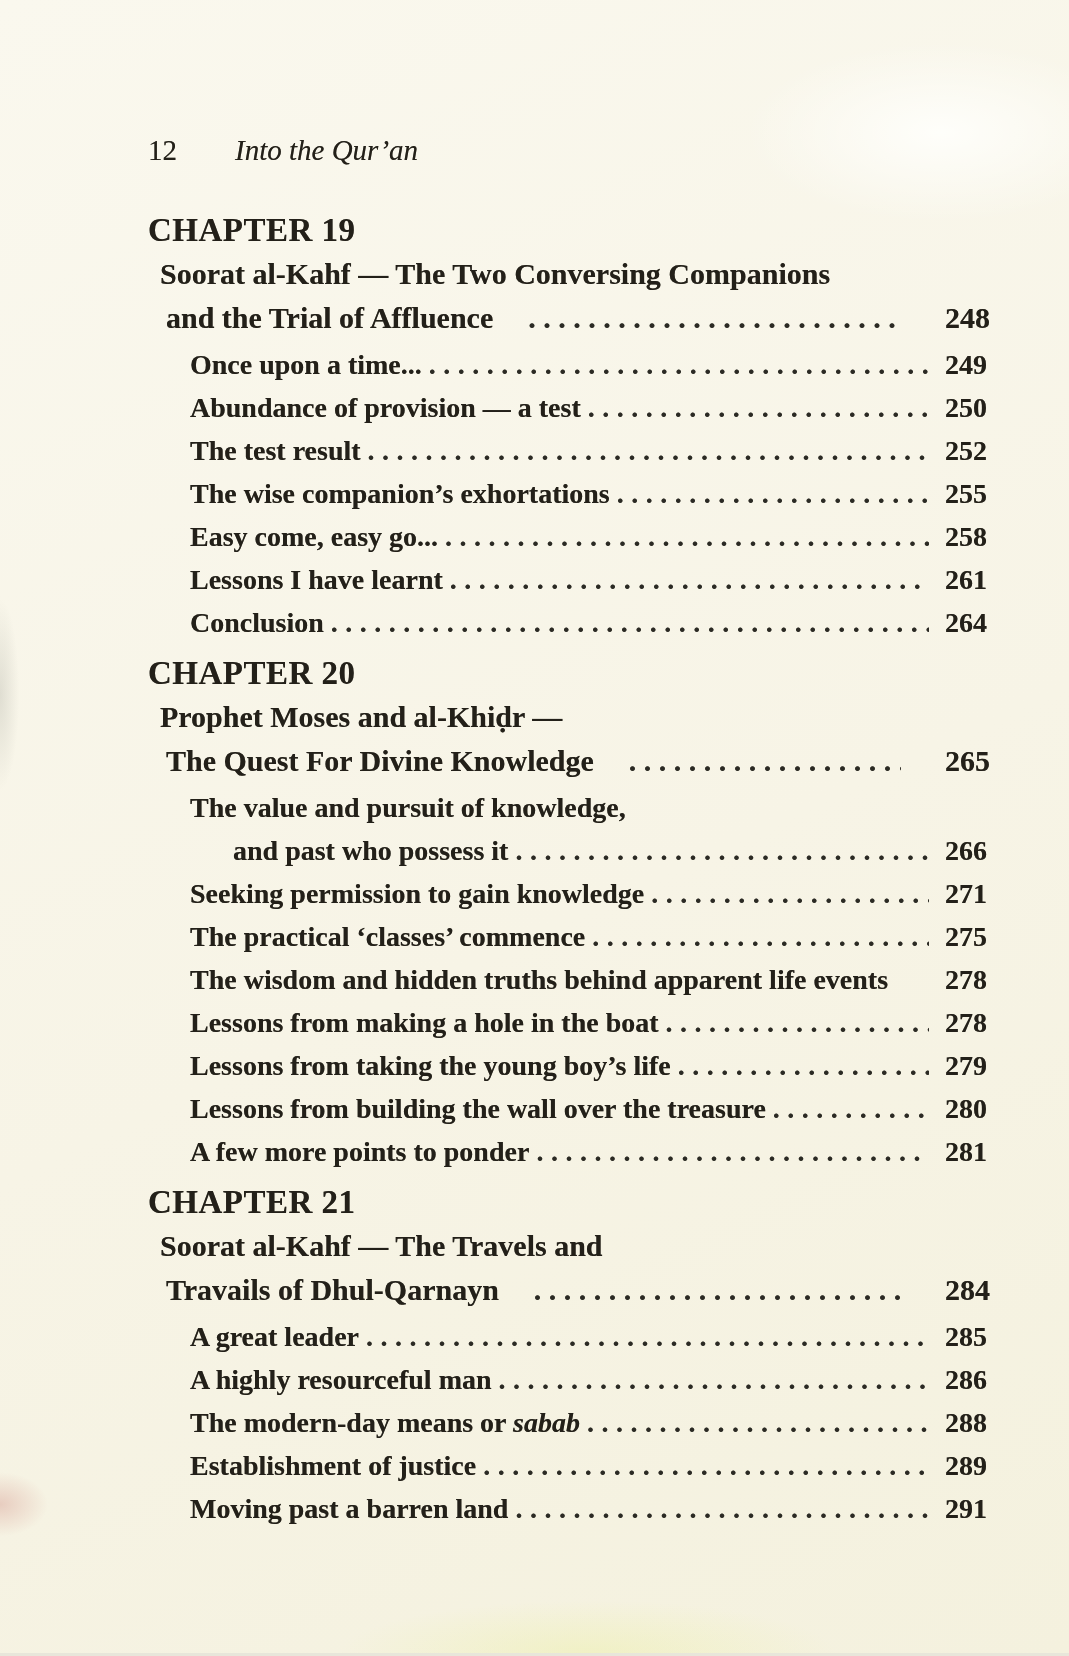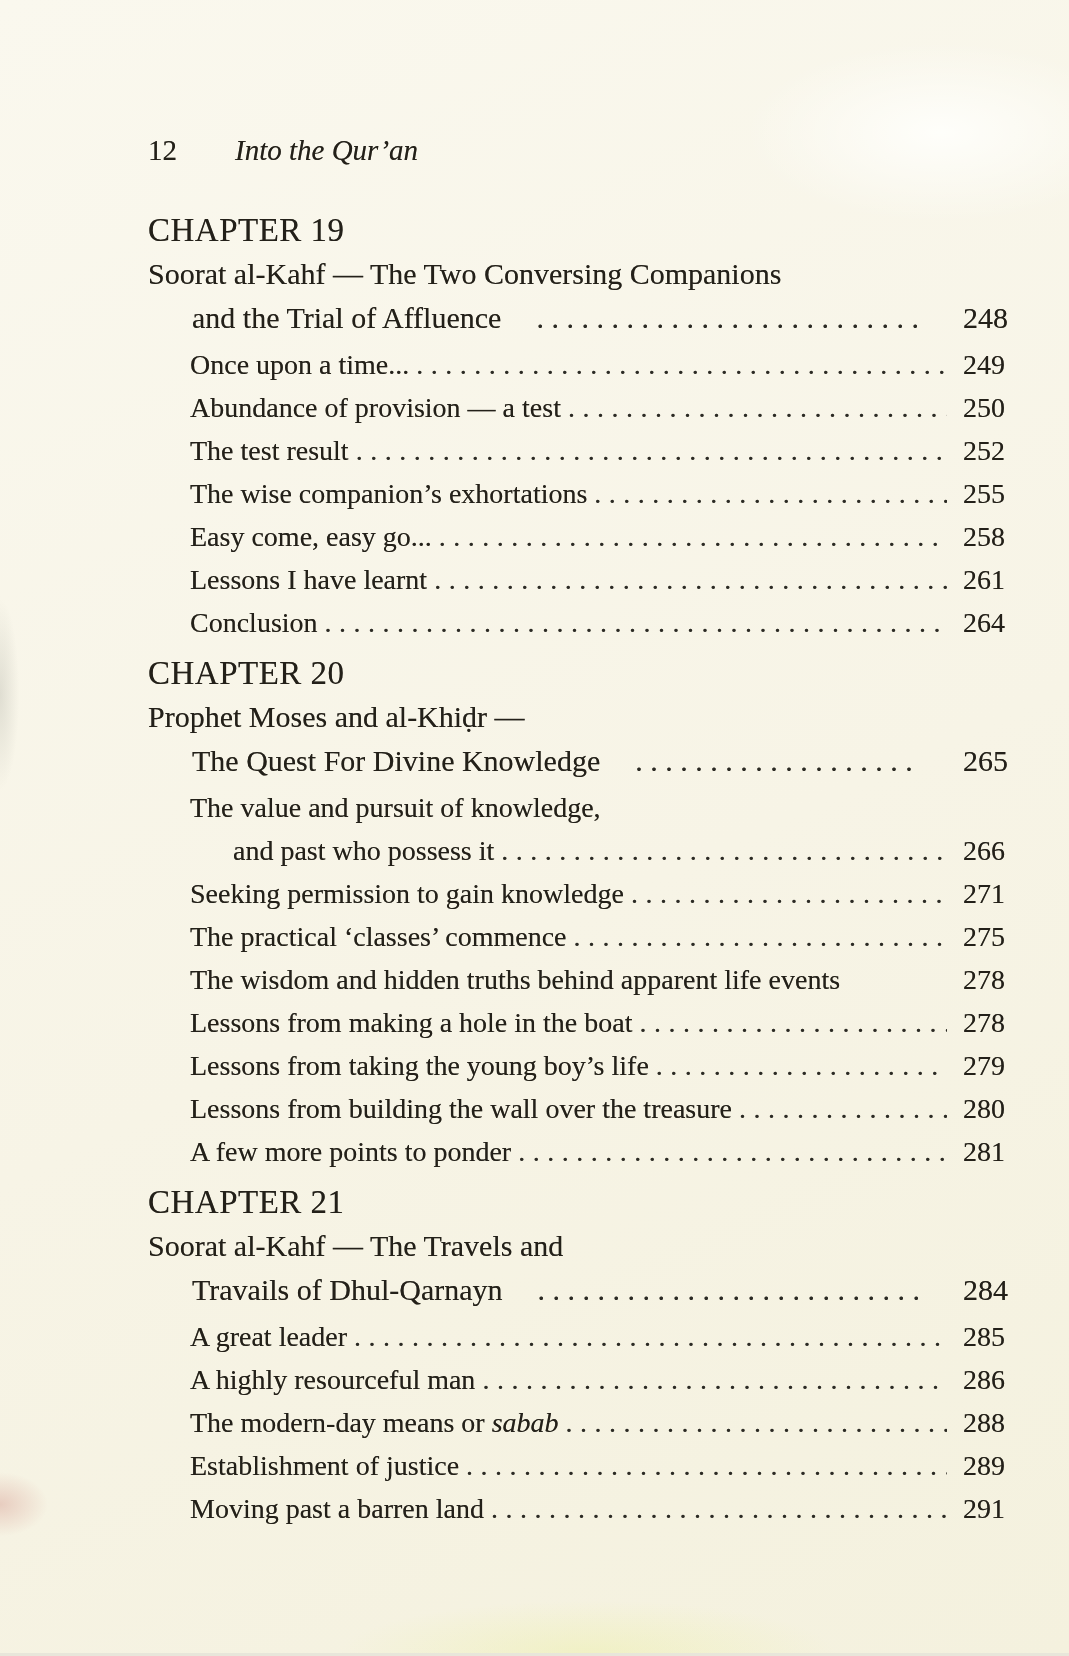--- a/index.html
+++ b/index.html
@@ -2,46 +2,46 @@
 <html><head>
 <meta charset="utf-8">
 <style>
   html,body{margin:0;padding:0;background:#e8e6da;}
   .page{
     position:relative;
     width:1069px;height:1653px;
     margin:0 auto;
     overflow:hidden;
     box-sizing:border-box;
-    padding:134px 54px 0 148px;
+    padding:134px 72px 0 148px;
     background-color:#f7f4e6;
     background-image:
       radial-gradient(ellipse 330px 70px at 55% 100%, rgba(237,240,175,0.55), rgba(237,240,175,0) 75%),
       radial-gradient(ellipse 60px 40px at 0% 91%, rgba(214,158,148,0.45), rgba(214,158,148,0) 80%),
       radial-gradient(ellipse 24px 120px at 0% 42%, rgba(150,150,140,0.25), rgba(150,150,140,0) 80%),
       radial-gradient(ellipse 260px 120px at 88% 8%, rgba(255,255,252,0.9), rgba(255,255,252,0) 75%),
       linear-gradient(155deg,#faf8ee 0%,#f7f4e6 55%,#f4f1de 100%);
     font-family:"Liberation Serif","DejaVu Serif",serif;
     color:#232019;
     text-shadow:0 0 0.6px rgba(42,38,28,0.55);
   }
   .page-header{
     font-size:29px;line-height:32px;
     margin-bottom:42px;
     white-space:nowrap;
   }
   .book-title{font-style:italic;margin-left:58px;}
-  .chapter{margin-top:7px;}
+  .chapter{margin-top:7px;font-weight:bold;}
   .chapter-heading{
     font-size:33px;line-height:44px;
     letter-spacing:0.5px;
     white-space:nowrap;
   }
-  .title-line{font-size:30px;line-height:44px;}
-  .title-line.indent{margin-left:44px;gap:28px;}
+  .title-line{font-size:30px;line-height:44px;margin-left:12px;}
+  .title-line.indent{margin-left:18px;gap:28px;}
   .entries{margin-top:3px;}
   .row{
     display:flex;align-items:baseline;
     font-size:28px;line-height:43px;
     white-space:nowrap;
   }
   .title-line.row{font-size:30px;line-height:44px;}
   .entries .row{margin-left:42px;}
   .entries .row.indent{margin-left:85px;}
   .label{white-space:nowrap;}

